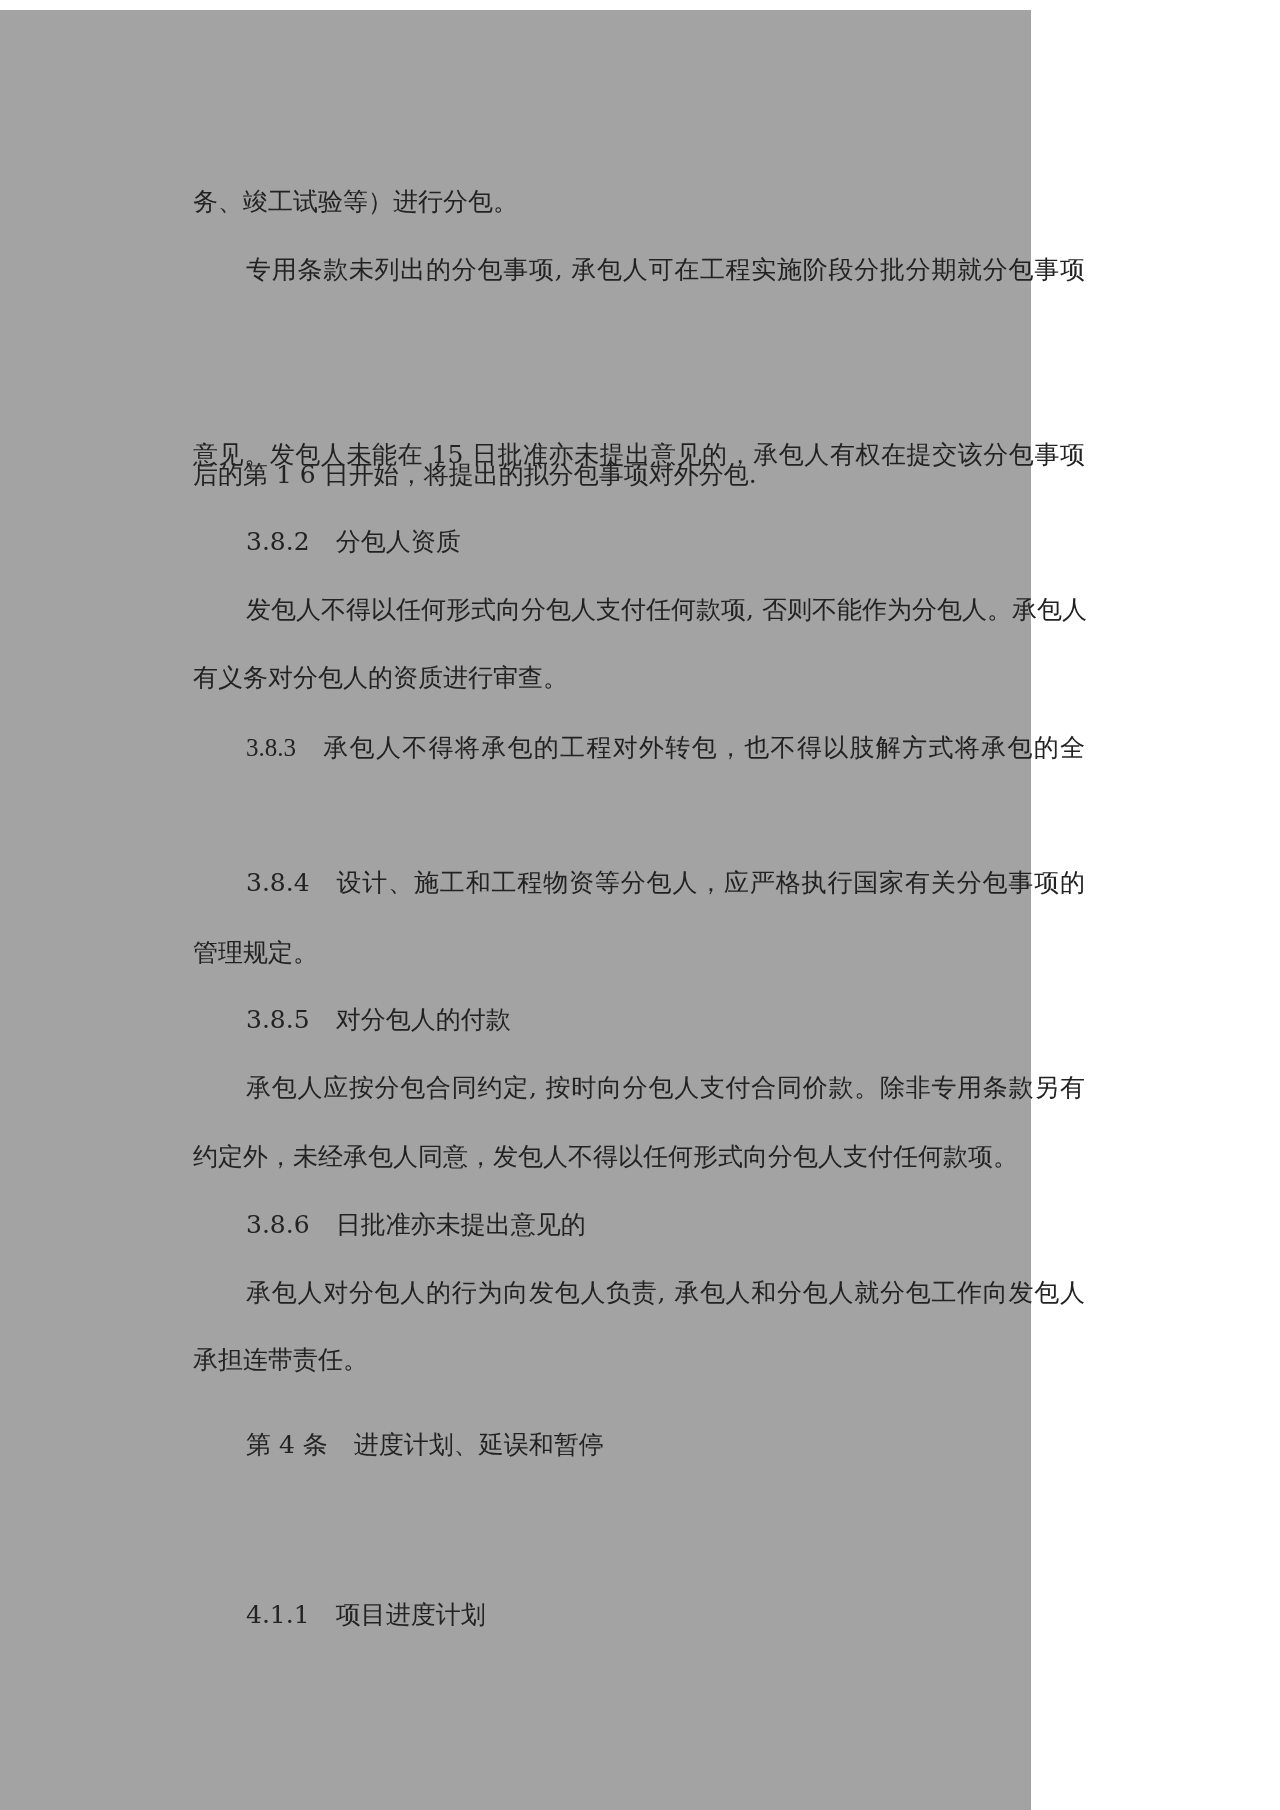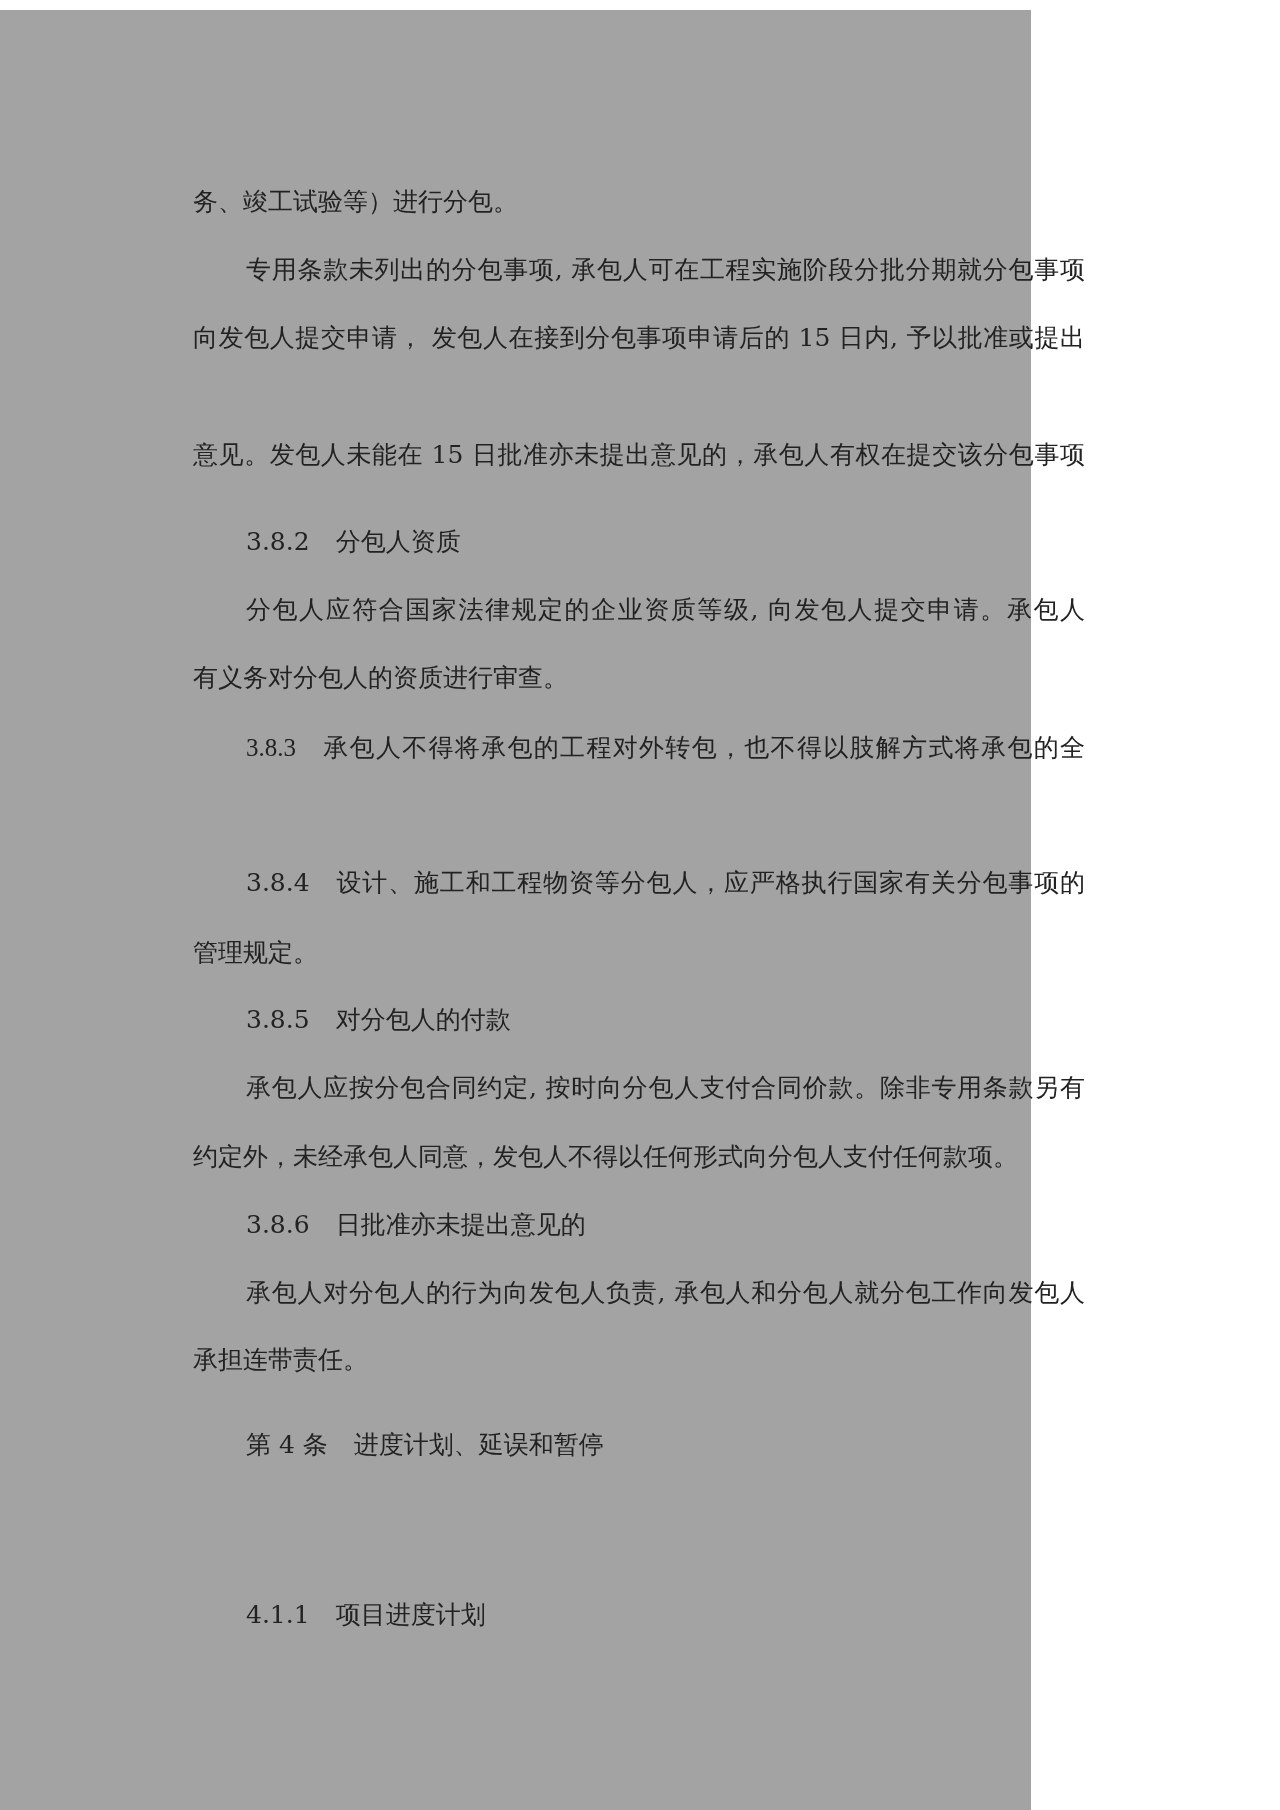--- a/index.html
+++ b/index.html
@@ -22,24 +22,24 @@
   .line.last { text-align-last: left; }
   .line.indent { left: 246px; width: 839px; }
   .num { display: inline-block; margin-right: 26px; }
 </style>
 </head>
 <body>
 
 <div class="page" id="page">
     <div class="line last" style="top: 172px;"><span>务、竣工试验等）进行分包。</span></div>
     <div class="line indent" style="top: 240px;"><span>专用条款未列出的分包事项, 承包人可在工程实施阶段分批分期就分包事项</span></div>
-    <div class="line" style="top: 308px;"><span>向发包人提交申请， 发包人在接到分包事项申请后的 15 日内, 予以批准或提出</span></div>
     <div class="line" style="top: 377px; margin-top: 48px;"><span>意见。发包人未能在 15 日批准亦未提出意见的，承包人有权在提交该分包事项</span></div>
+    <div class="line last" style="top: 445px;"><span>后的第 1 6 日开始，将提出的拟分包事项对外分包.</span></div>
     <div class="line indent last" style="top: 512px;"><span class="num">3.8.2</span><span>分包人资质</span></div>
-    <div class="line indent" style="top: 580px;"><span>分包人应符合国家法律规定的企业资质等级, 向发包人提交申请。承包人</span></div>
+    <div class="line indent" style="top: 580px;"><span>发包人不得以任何形式向分包人支付任何款项, 否则不能作为分包人。承包人</span></div>
     <div class="line last" style="top: 648px;"><span>有义务对分包人的资质进行审查。</span></div>
     <div class="line indent" style="top: 718px; font-family: Liberation Serif, serif;"><span class="num">3.8.3</span><span>承包人不得将承包的工程对外转包，也不得以肢解方式将承包的全</span></div>
     <div class="line indent" style="top: 853px;"><span class="num">3.8.4</span><span>设计、施工和工程物资等分包人，应严格执行国家有关分包事项的</span></div>
     <div class="line last" style="top: 923px;"><span>管理规定。</span></div>
     <div class="line indent last" style="top: 990px;"><span class="num">3.8.5</span><span>对分包人的付款</span></div>
     <div class="line indent" style="top: 1058px;"><span>承包人应按分包合同约定, 按时向分包人支付合同价款。除非专用条款另有</span></div>
     <div class="line last" style="top: 1127px;"><span>约定外，未经承包人同意，发包人不得以任何形式向分包人支付任何款项。</span></div>
     <div class="line indent last" style="top: 1195px;"><span class="num">3.8.6</span><span>日批准亦未提出意见的</span></div>
     <div class="line indent" style="top: 1263px;"><span>承包人对分包人的行为向发包人负责, 承包人和分包人就分包工作向发包人</span></div>
     <div class="line last" style="top: 1330px;"><span>承担连带责任。</span></div>

